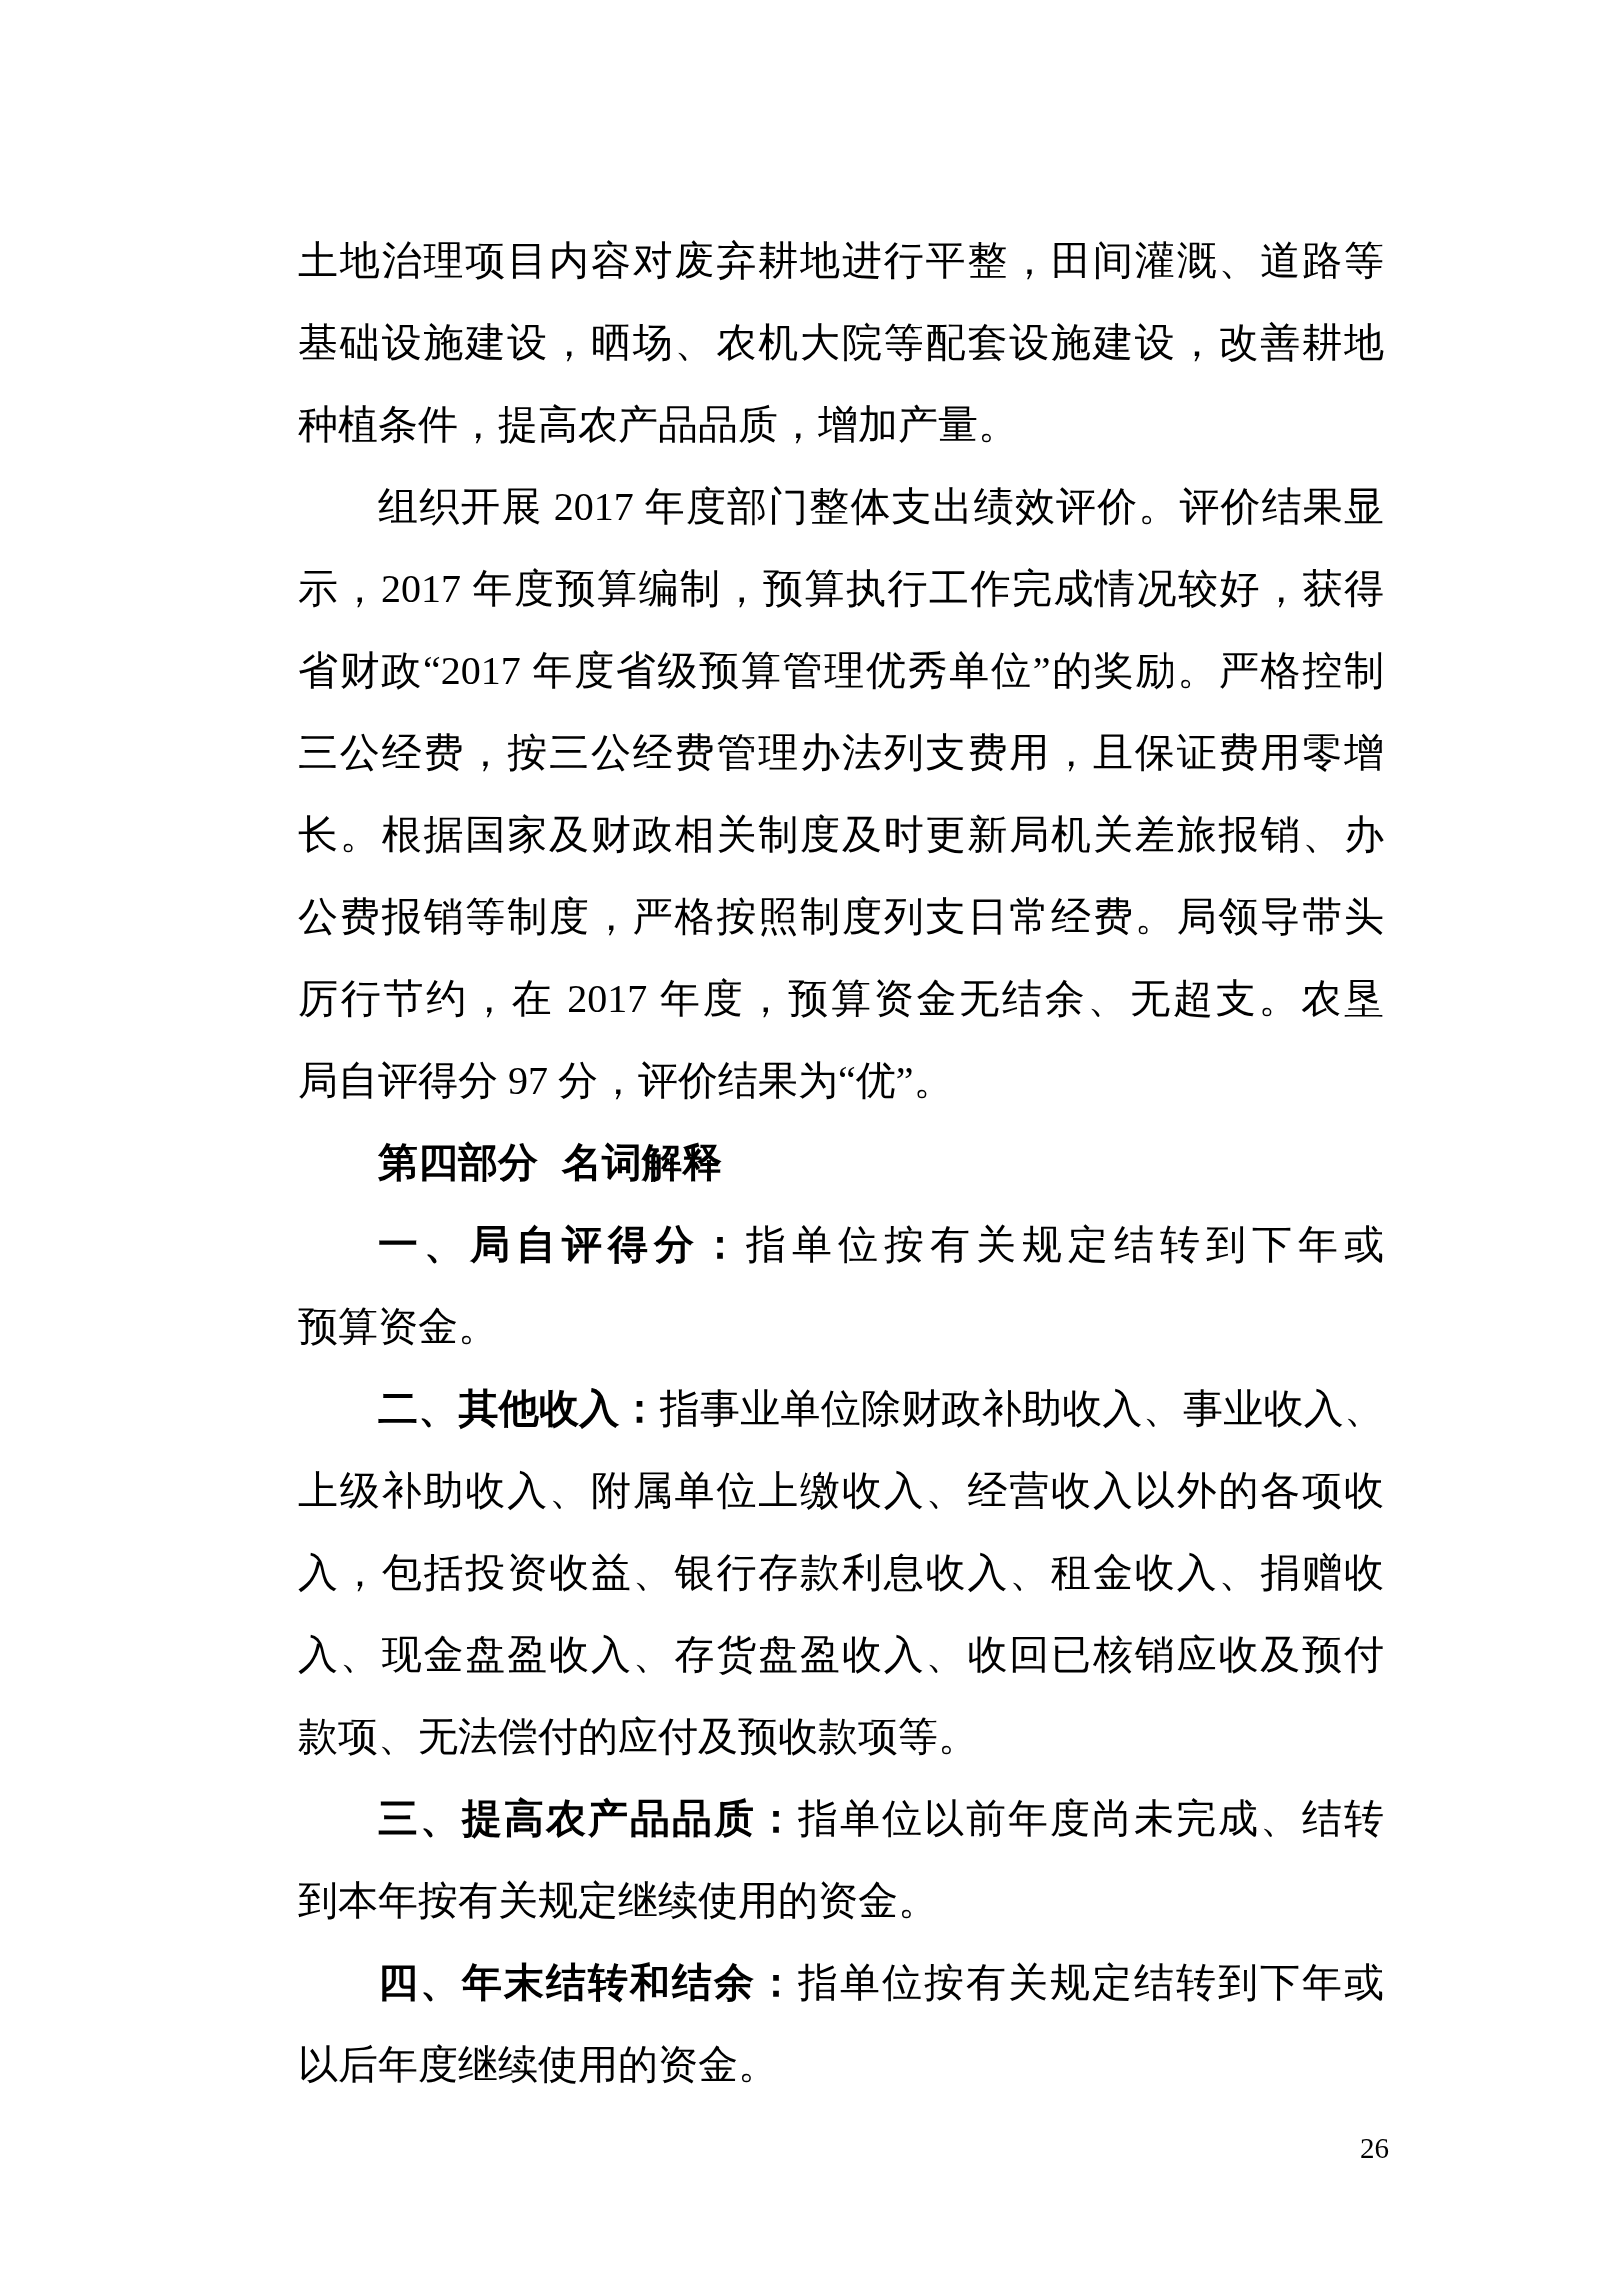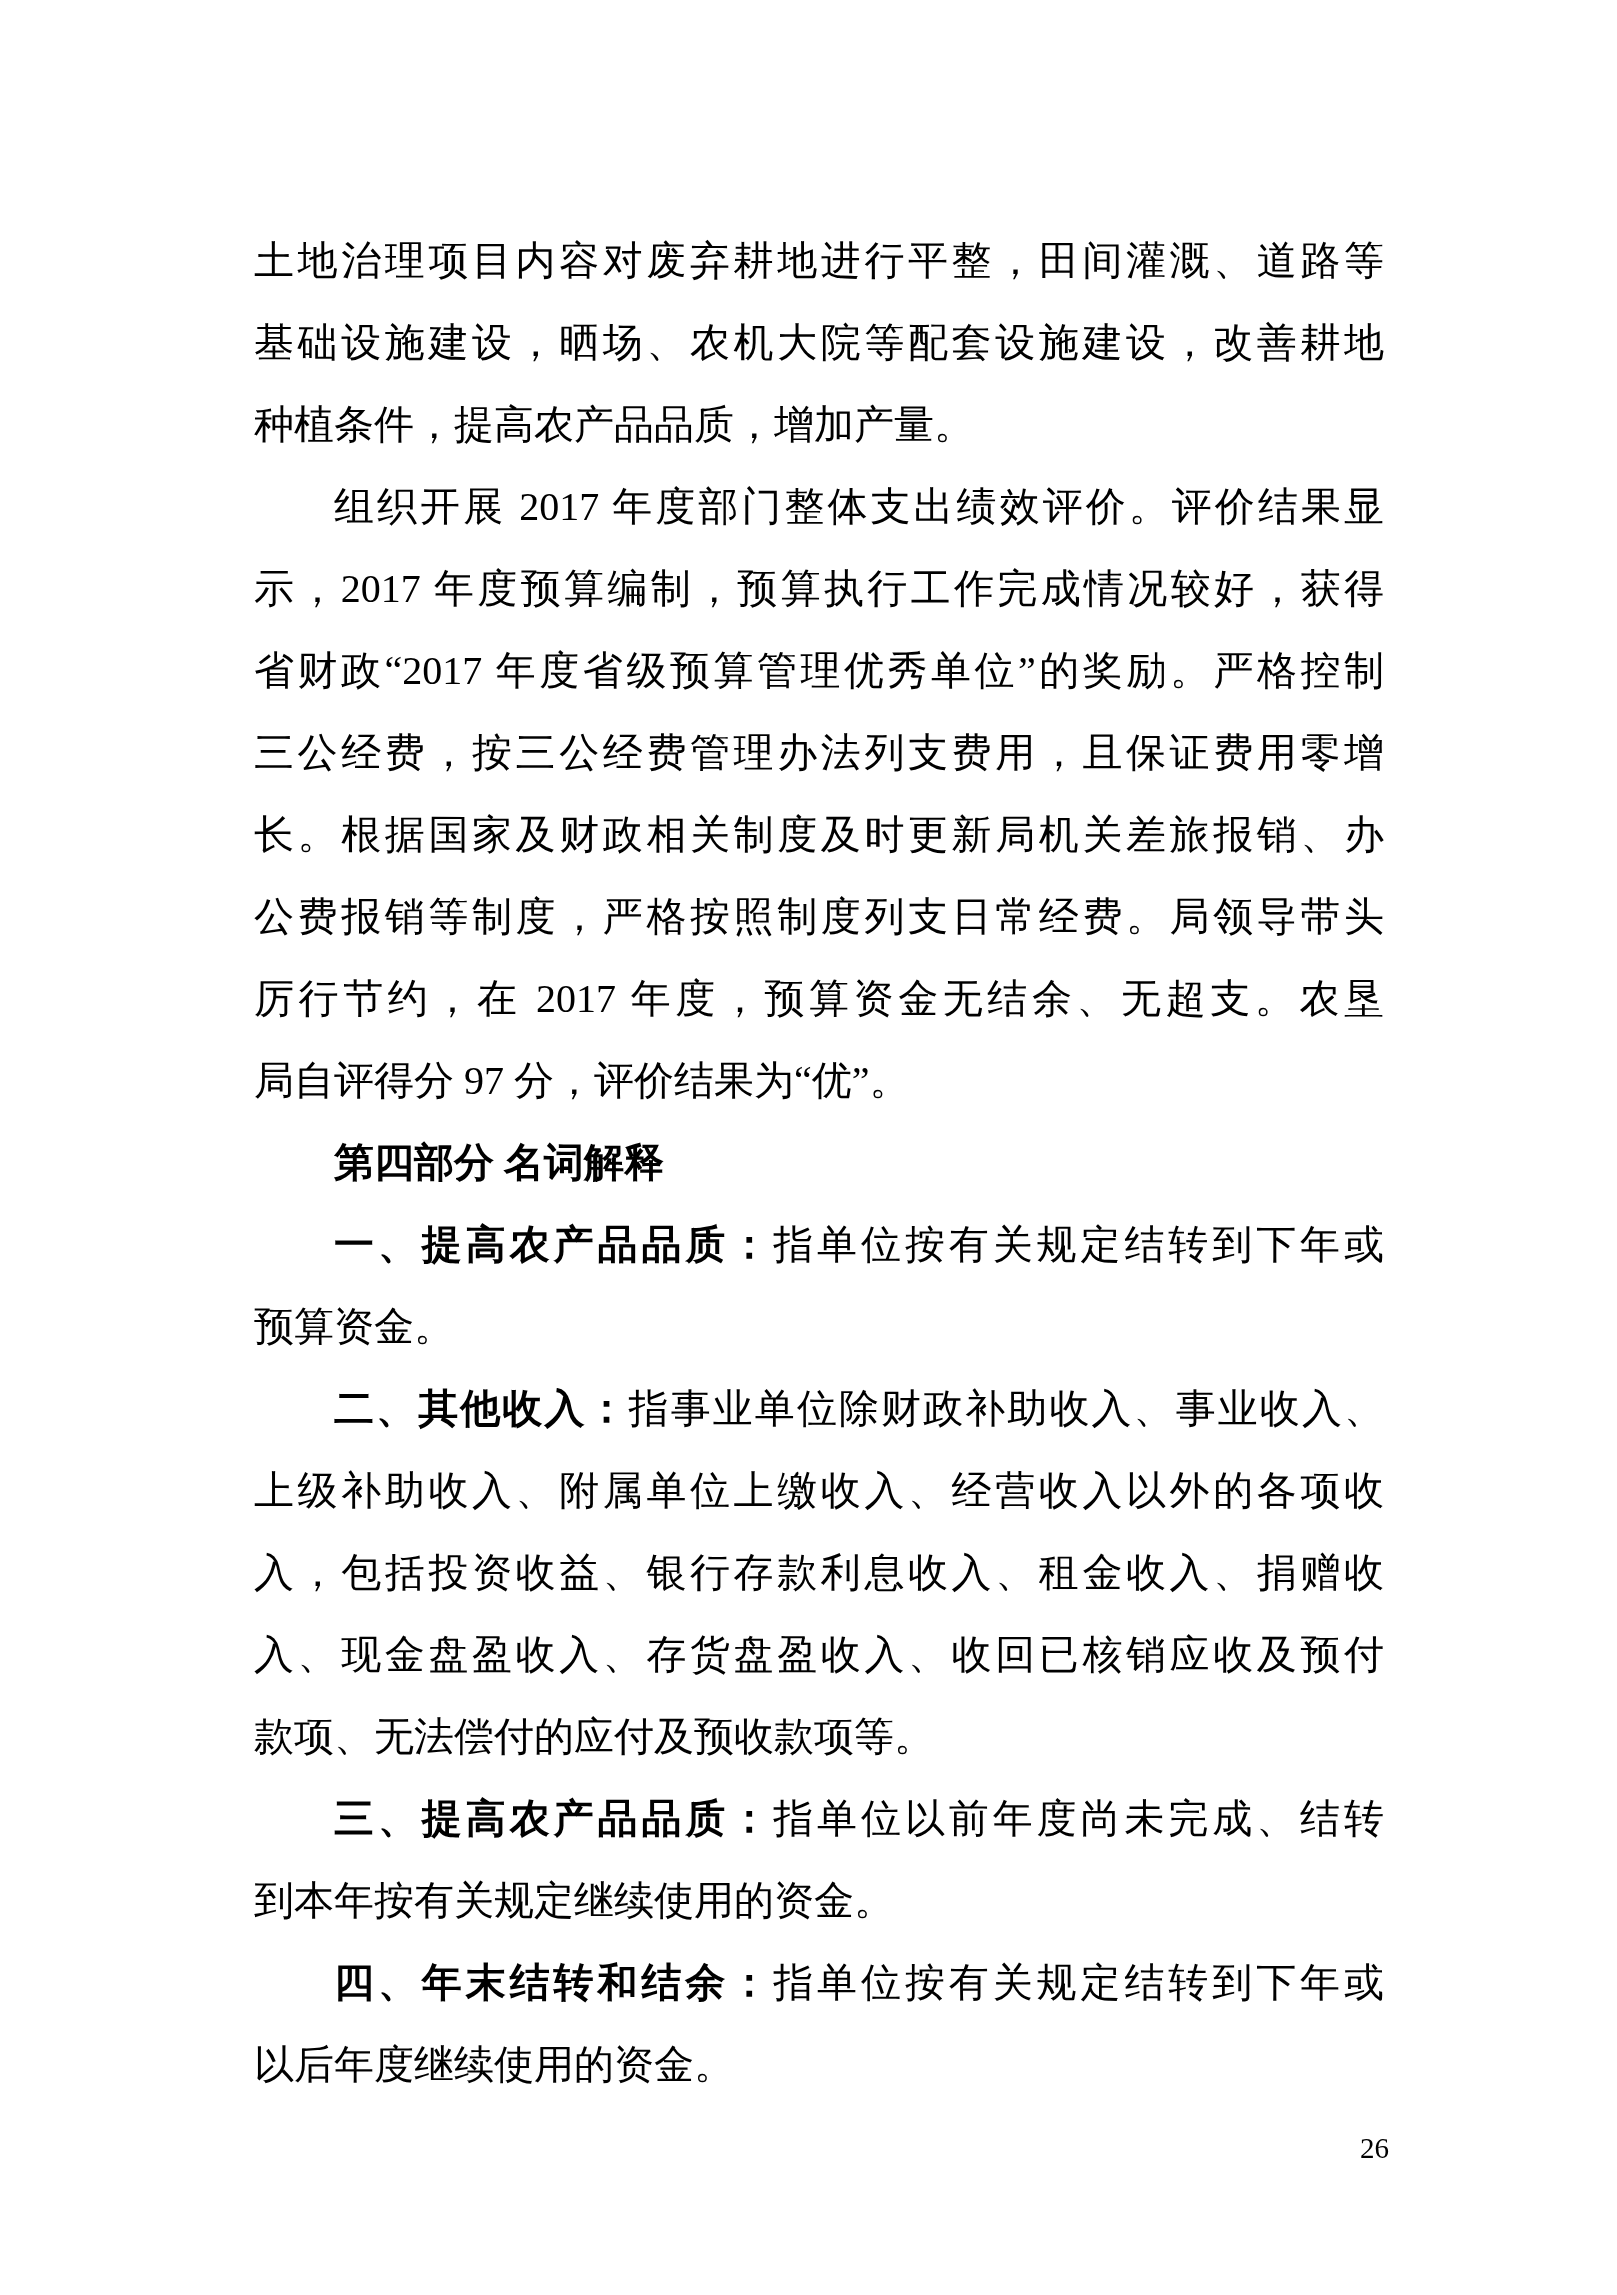--- a/index.html
+++ b/index.html
@@ -34,21 +34,22 @@
     white-space: normal;
     text-align: justify;
     text-align-last: justify;
     text-justify: inter-character;
   }
   .line.indent {
     text-indent: 2em;
   }
   .b {
     font-weight: 700;
-    font-family: Liberation Serif, serif;
+    font-family: Liberation Mono, monospace;
+    margin-left: 44px;
   }
   .page-number {
     position: absolute;
     left: 1360px;
     top: 2129px;
     font-size: 29px;
     line-height: 39px;
     font-family: "Liberation Serif", "DejaVu Serif", serif;
     text-align: center;
   }
@@ -76,21 +77,21 @@
     <div class="line justify"><span class="b"></span><span>长。根据国家及财政相关制度及时更新局机关差旅报销、办</span></div>
 
     <div class="line justify"><span class="b"></span><span>公费报销等制度，严格按照制度列支日常经费。局领导带头</span></div>
 
     <div class="line justify"><span class="b"></span><span>厉行节约，在 2017 年度，预算资金无结余、无超支。农垦</span></div>
 
     <div class="line"><span class="b"></span><span>局自评得分 97 分，评价结果为“优”。</span></div>
 
     <div class="line indent"><span class="b">第四部分 名词解释</span><span></span></div>
 
-    <div class="line justify indent"><span class="b">一、提高农产品品质：</span><span>指单位按有关规定结转到下年或</span></div>
+    <div class="line justify indent"><span class="b">一、局自评得分：</span><span>指单位按有关规定结转到下年或</span></div>
 
     <div class="line"><span class="b"></span><span>预算资金。</span></div>
 
     <div class="line justify indent"><span class="b">二、其他收入：</span><span>指事业单位除财政补助收入、事业收入、</span></div>
 
     <div class="line justify"><span class="b"></span><span>上级补助收入、附属单位上缴收入、经营收入以外的各项收</span></div>
 
     <div class="line justify"><span class="b"></span><span>入，包括投资收益、银行存款利息收入、租金收入、捐赠收</span></div>
 
     <div class="line justify"><span class="b"></span><span>入、现金盘盈收入、存货盘盈收入、收回已核销应收及预付</span></div>

